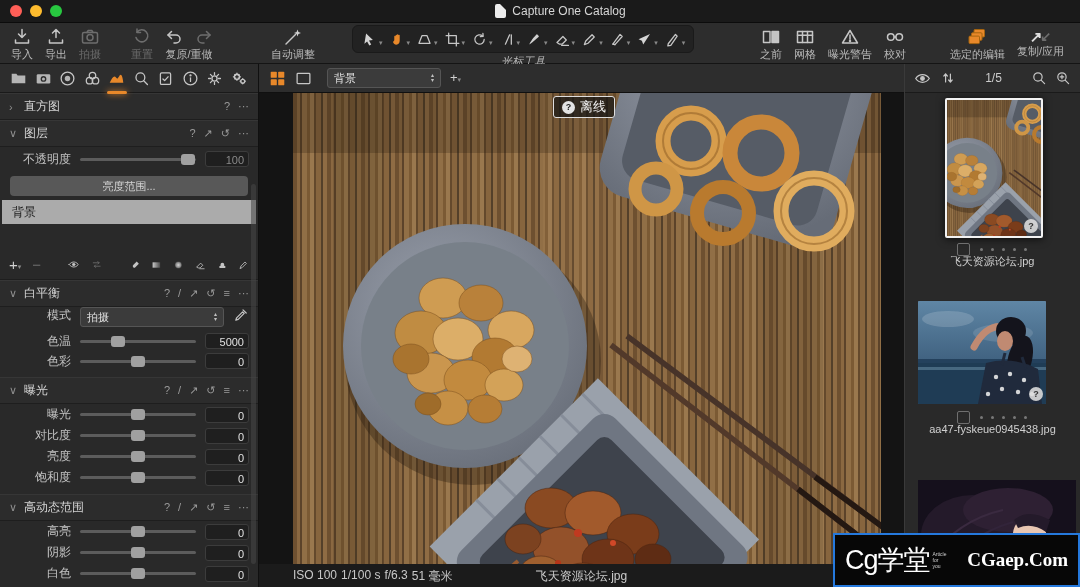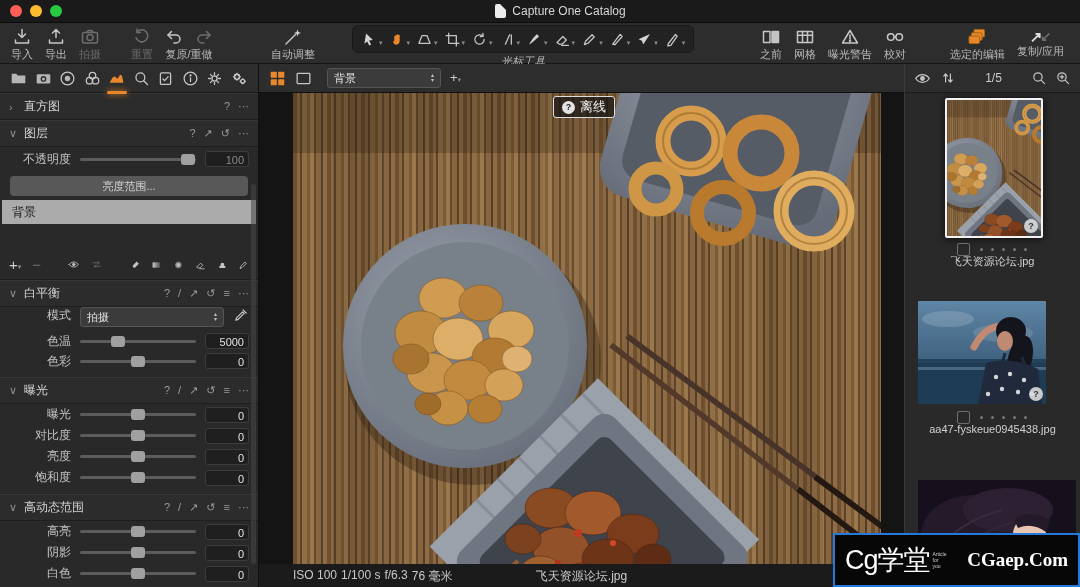--- a/index.html
+++ b/index.html
@@ -696,21 +696,21 @@
           <span class="badge-q">?</span>
           <span>离线</span>
         </div>
       </div>
       <div class="vstatus">
         <span class="vfname">飞天资源论坛.jpg</span>
         <div class="exif">
           <span>ISO 100</span>
           <span>1/100 s</span>
           <span>f/6.3</span>
-          <span>76 毫米</span>
+          <span>51 毫米</span>
         </div>
         <div class="vs-right">
           <span class="mini-check"></span>
           <span class="dot"></span>
           <span class="dot"></span>
         </div>
       </div>
     </div>
 
     <div class="browser">

